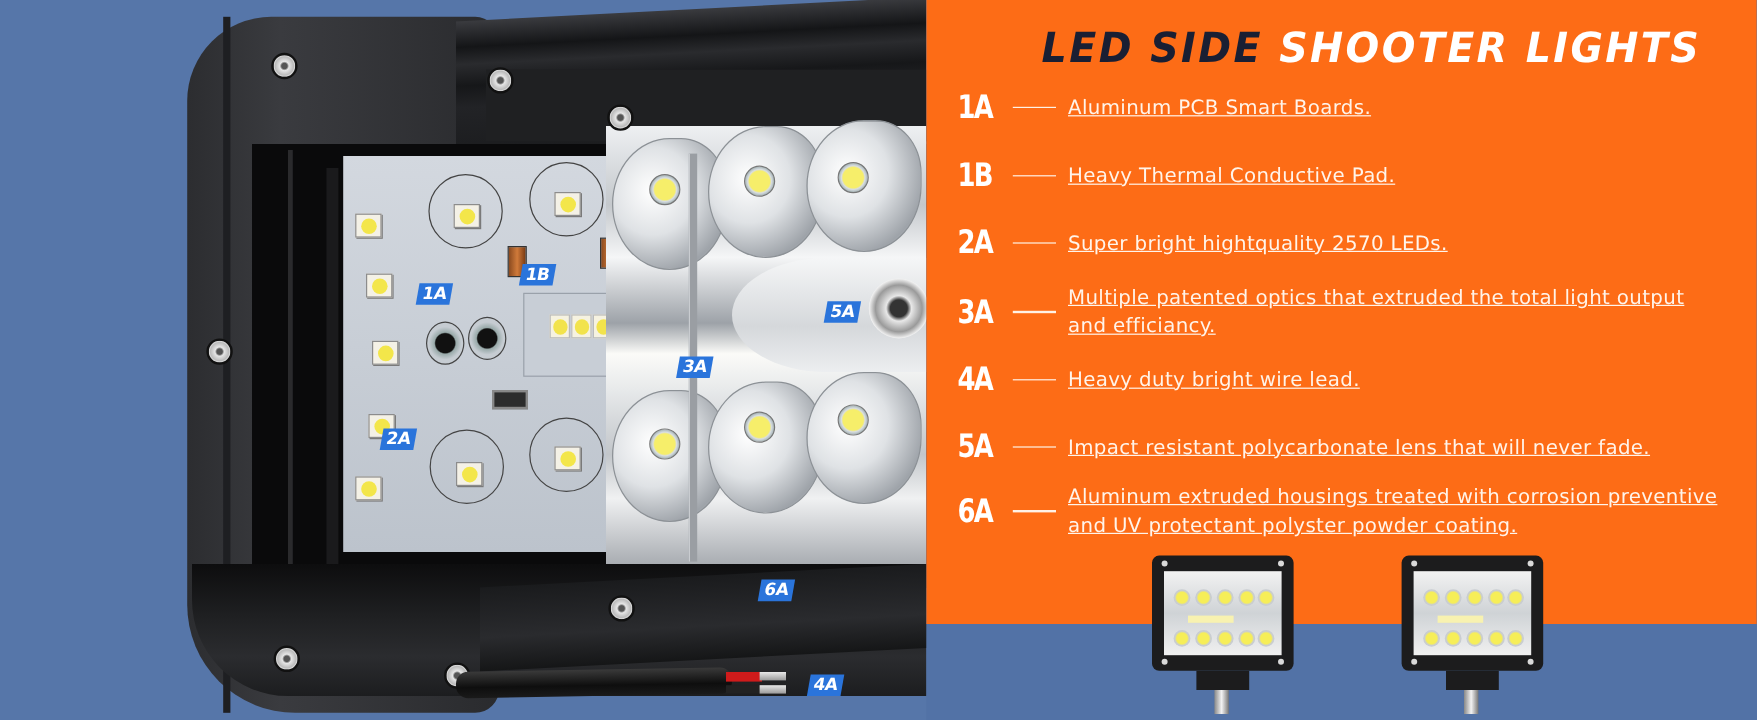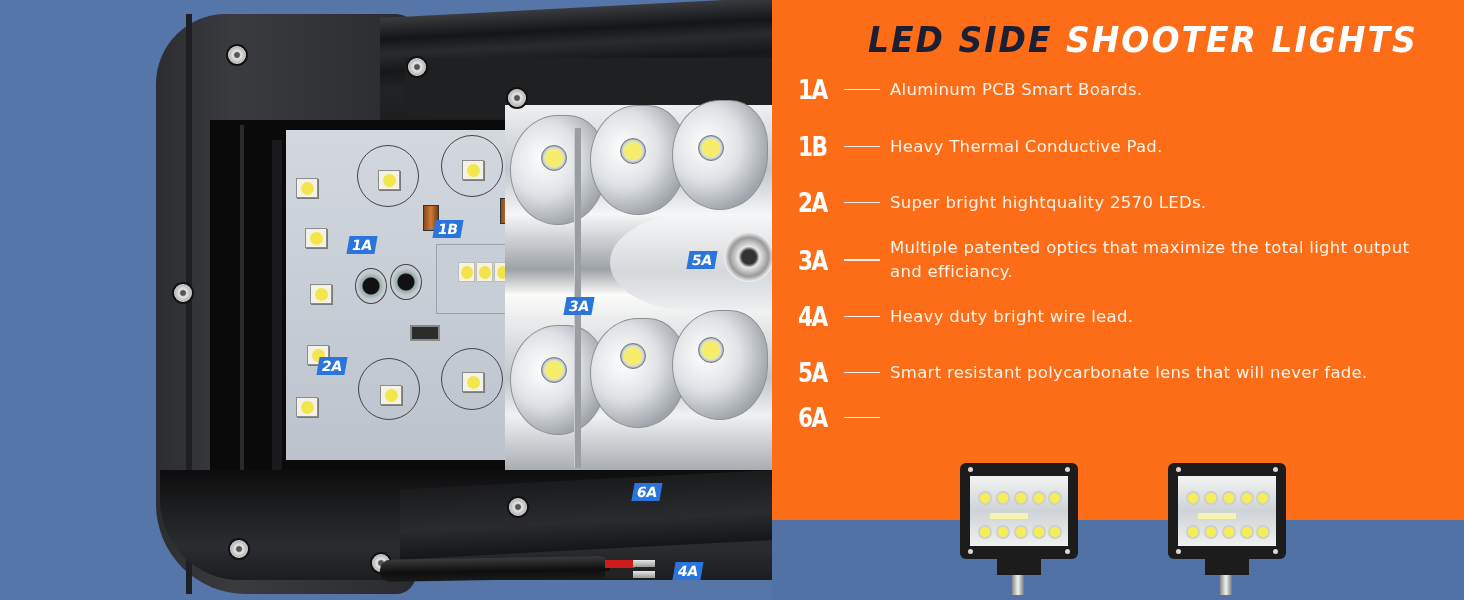--- a/index.html
+++ b/index.html
@@ -73,21 +73,21 @@
 
   .title { position: absolute; left: 96px; top: 20px; font-family: "DejaVu Sans", sans-serif; font-weight: bold; font-style: italic;
     font-size: 33px; letter-spacing: 2px; white-space: nowrap; transform: scaleY(1.05); }
   .title .dark { color: #1a1f33; }
   .title .light { color: #ffffff; }
 
   .feature { position: absolute; left: 26px; display: flex; align-items: center; }
   .feature-code { width: 46px; color: #fff; font-family: "DejaVu Sans", sans-serif; font-weight: bold; font-size: 27px;
     letter-spacing: -2px; transform: scaleX(0.8); transform-origin: left center; }
   .feature-rule { width: 36px; height: 1.5px; background: #fff2e6; margin-left: 0px; margin-right: 10px; }
-  .feature-text { color: #fff4ea; font-family: "DejaVu Sans", sans-serif; font-size: 16.5px; line-height: 24px; letter-spacing: 0.3px; }
+  .feature-text { color: #fff4ea; font-family: "DejaVu Sans", sans-serif; font-size: 16.5px; line-height: 24px; letter-spacing: 0.3px; text-decoration: underline; }
 
   .thumb { position: absolute; top: 463px; width: 118px; height: 130px; }
   .thumb-body { position: absolute; left: 0; top: 0; width: 118px; height: 96px; background: #1c1c1d; border-radius: 6px; }
   .thumb-face { position: absolute; left: 10px; top: 13px; width: 98px; height: 70px; background: linear-gradient(180deg, #f2f2f2, #cfd3d6 50%, #f0f0f0); }
   .thumb-led { position: absolute; width: 14px; height: 14px; border-radius: 50%; background: radial-gradient(circle, #f6ee58 45%, #c9cdd1 60%); }
   .thumb-bar { position: absolute; left: 30px; top: 32px; width: 38px; height: 6px; background: #f8f2b0; }
   .thumb-mount { position: absolute; left: 37px; top: 96px; width: 44px; height: 16px; background: #1c1c1d; }
   .thumb-bolt { position: absolute; left: 52px; top: 112px; width: 12px; height: 20px; background: linear-gradient(90deg, #888, #f2f2f2, #777); }
   .thumb-screw { position: absolute; width: 5px; height: 5px; border-radius: 50%; background: #d9d9d9; }
 </style>
@@ -199,35 +199,36 @@
     <span class="feature-text">Heavy Thermal Conductive Pad.</span>
   </div>
   <div class="feature" style="top:187px;">
     <span class="feature-code">2A</span>
     <span class="feature-rule"></span>
     <span class="feature-text">Super bright hightquality 2570 LEDs.</span>
   </div>
   <div class="feature" style="top:236px;">
     <span class="feature-code">3A</span>
     <span class="feature-rule"></span>
-    <span class="feature-text" style="width:540px;">Multiple patented optics that maximize the total light output and efficiancy.</span>
+    <span class="feature-text" style="width:540px;">Multiple patented optics that extruded the total light output and efficiancy.</span>
   </div>
   <div class="feature" style="top:301px;">
     <span class="feature-code">4A</span>
     <span class="feature-rule"></span>
     <span class="feature-text">Heavy duty bright wire lead.</span>
   </div>
   <div class="feature" style="top:357px;">
     <span class="feature-code">5A</span>
     <span class="feature-rule"></span>
-    <span class="feature-text">Smart resistant polycarbonate lens that will never fade.</span>
+    <span class="feature-text">Impact resistant polycarbonate lens that will never fade.</span>
   </div>
   <div class="feature" style="top:402px;">
     <span class="feature-code">6A</span>
     <span class="feature-rule"></span>
+    <span class="feature-text" style="width:570px;">Aluminum extruded housings treated with corrosion preventive and UV protectant polyster powder coating.</span>
   </div>
 
   <div class="thumb" style="left:188px;">
     <div class="thumb-body"></div>
     <div class="thumb-face"></div>
     <div class="thumb-led" style="left:18px;top:28px;"></div>
     <div class="thumb-led" style="left:36px;top:28px;"></div>
     <div class="thumb-led" style="left:54px;top:28px;"></div>
     <div class="thumb-led" style="left:72px;top:28px;"></div>
     <div class="thumb-led" style="left:88px;top:28px;"></div>

